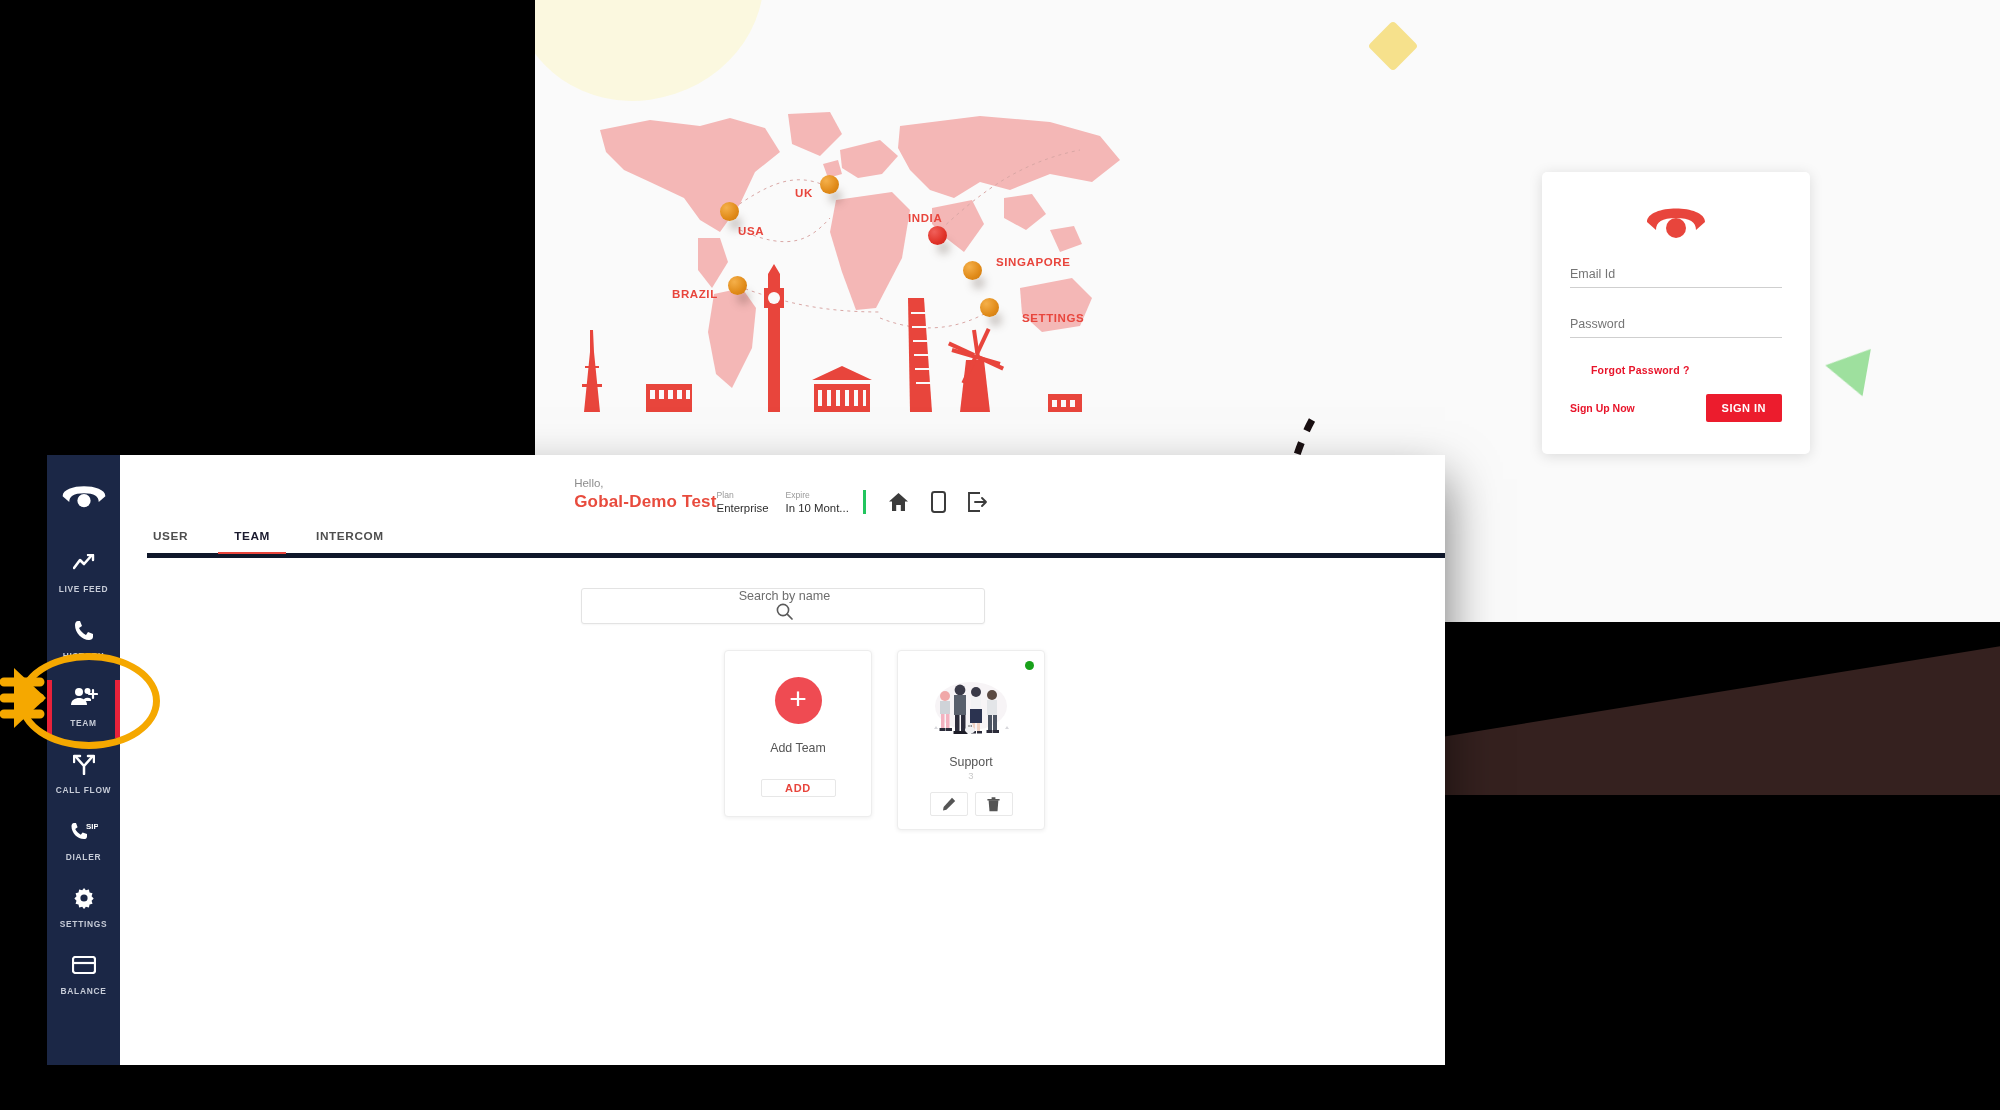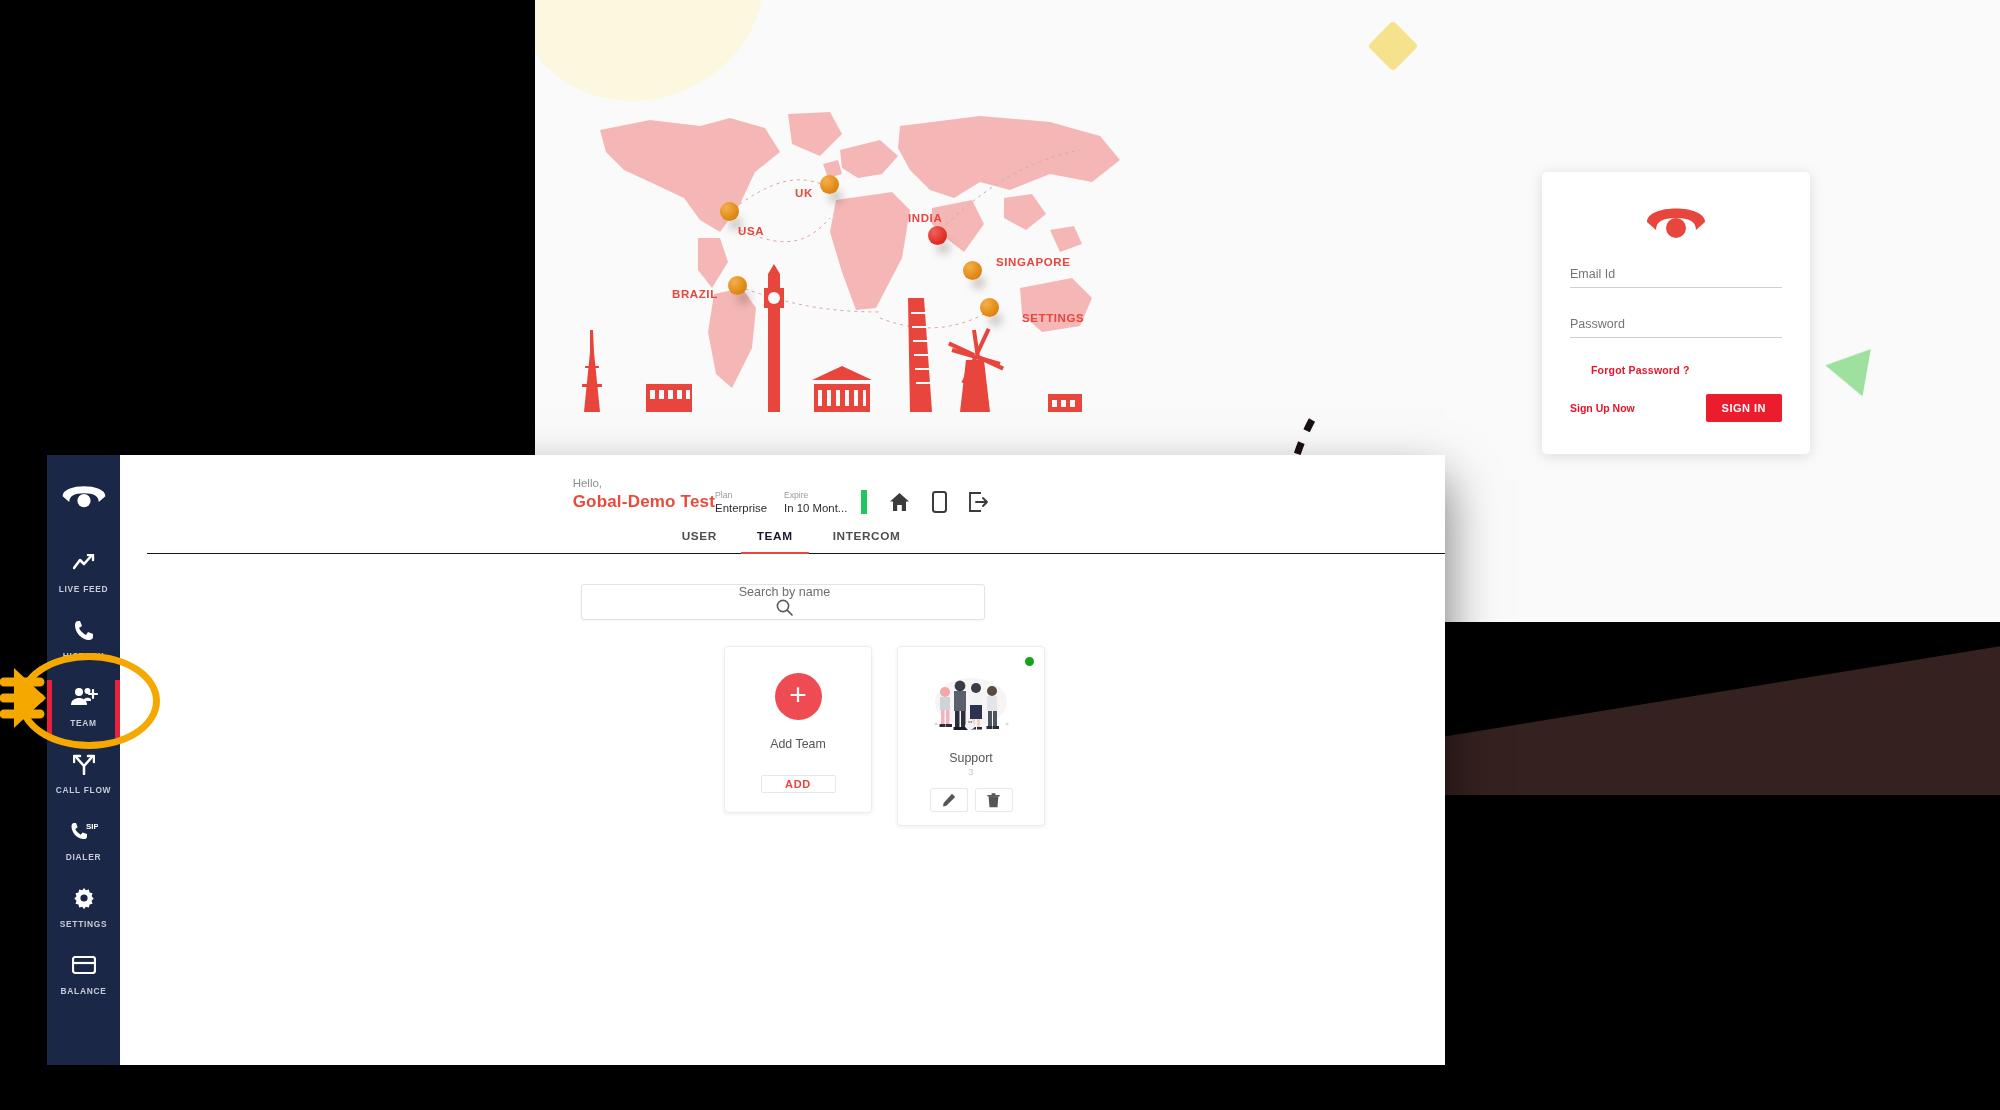--- a/index.html
+++ b/index.html
@@ -137,29 +137,29 @@
 
   
   #main { flex:1; display:flex; flex-direction:column; background:#fff; min-width:0; }
   #topbar {
     height:74px; display:flex; align-items:flex-start;
     padding:22px 30px 0 27px; justify-content:center;
   }
   .hello { color:#8d8d8d; font-size:11.5px; }
   .uname { color:#e84b3d; font-size:17px; font-weight:bold; margin-top:3px; letter-spacing:.2px; }
   .topright { display:flex; align-items:center; gap:0; margin-top:13px; }
-  .meta-group { display:flex; gap:17px; padding-right:14px; border-right:6px solid #22c55e; }
+  .meta-group { display:flex; gap:17px; padding-right:14px; border-right:3px solid #22c55e; }
   .meta-col .mk { font-size:8.6px; color:#9a9a9a; }
   .meta-col .mv { font-size:11.4px; color:#2d2d2d; margin-top:2px; white-space:nowrap; }
   .top-icons { display:flex; align-items:center; gap:22px; padding-left:22px; }
   .top-icons .ti { cursor:pointer; display:flex; }
 
   #tabsec { padding:0 0 0 27px; }
   .secname { color:#9a9a9a; font-size:11px; margin-bottom:9px; }
-  .tabs { display:flex; gap:8px; border-bottom:1px solid #0f172a;justify-content:center; }
+  .tabs { display:flex; gap:14px; border-bottom:5px solid #0f172a; }
   .tab {
     font-size:11.8px; font-weight:bold; color:#4e4e4e; letter-spacing:.6px;
     padding:0 16px 10px 16px; cursor:pointer; position:relative;
   }
   .tab:first-child { padding-left:6px; }
   .tab.active { color:#1a1a2e; }
   .tab.active::after {
     content:""; position:absolute; left:0; right:0; bottom:-1px;
     height:2.5px; background:#e8453c;
   }

